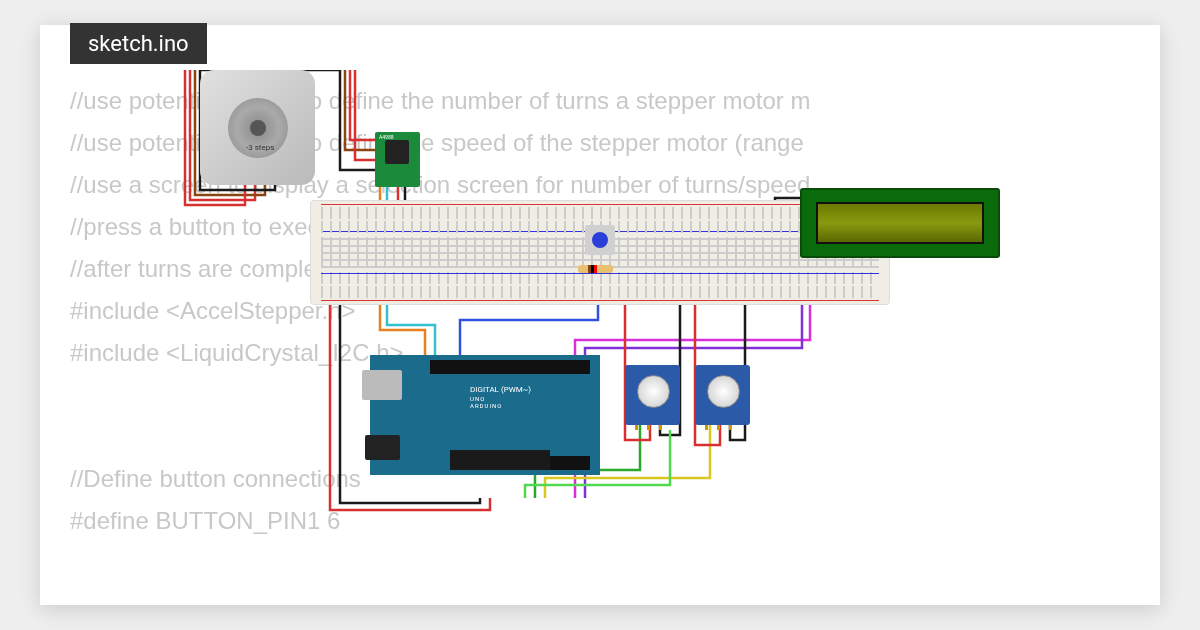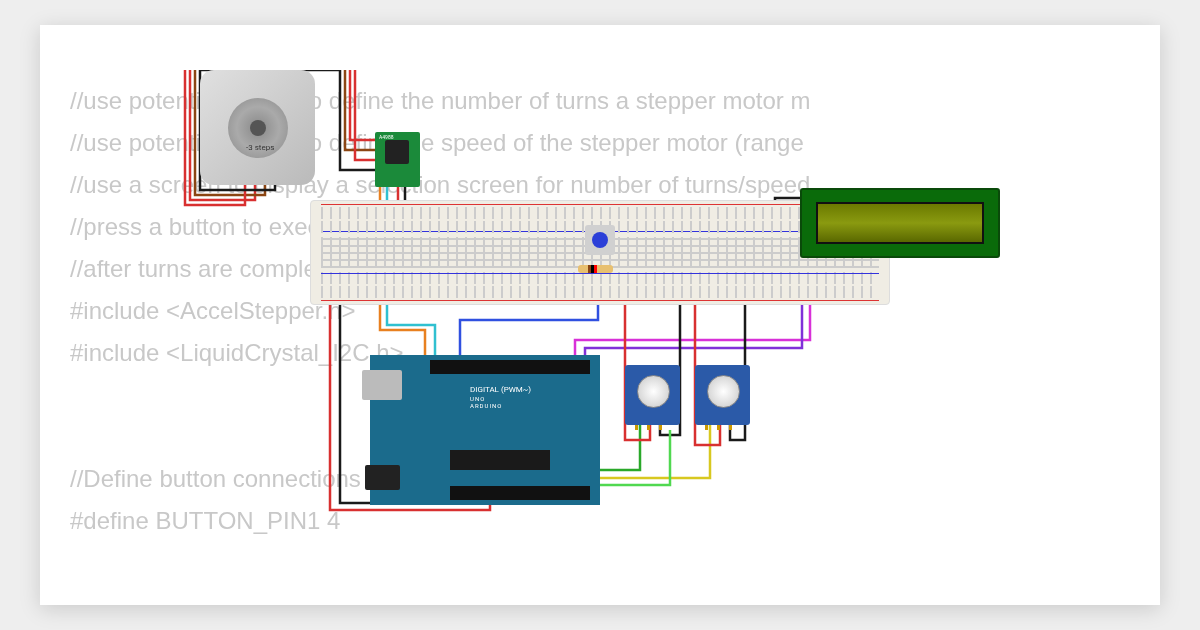--- a/index.html
+++ b/index.html
@@ -187,21 +187,21 @@
     left:14px; top:12px; right:14px; bottom:12px;
     background: linear-gradient(180deg,#6b7a00 0%, #8a9a10 50%, #5a6800 100%);
     border: 2px solid #111;
   }
   
   .arduino {
     position: absolute;
     left: 190px;
     top: 285px;
     width: 230px;
-    height: 150px;
+    height: 120px;
     background: #1b6b8c;
     border-radius: 0;
   }
   .ard-usb {
     position:absolute;
     left:-8px; top:15px;
     width:40px; height:30px;
     background:#bbb; border-radius:2px;
   }
   .ard-power {
@@ -259,32 +259,35 @@
     position:absolute;
     bottom:-5px; left:10px; right:10px; height:5px;
     background: repeating-linear-gradient(90deg,#c90 0 3px,transparent 3px 12px);
   }
 </style>
 </head>
 <body>
 
 <div class="card">
 
+  <div class="filename-tab">
+    <span>sketch.ino</span>
+  </div>
 
   <div class="code-bg"><span>//use potentiometer 1 to define the number of turns a stepper motor m</span>
 <span>//use potentiometer 2 to define the speed of the stepper motor (range</span>
 <span>//use a screen to display a selection screen for number of turns/speed</span>
 <span>//press a button to execute the selected number of turns, once executed th</span>
 <span>//after turns are completed the screen should be returned to turn/speed sele</span>
 <span>#include &lt;AccelStepper.h&gt;</span>
 <span>#include &lt;LiquidCrystal_I2C.h&gt;</span>
 <span></span>
 <span></span>
 <span>//Define button connections</span>
-<span>#define BUTTON_PIN1 4</span></div>
+<span>#define BUTTON_PIN1 6</span></div>
 
   <div class="circuit">
 
     <svg class="wires" width="820" height="450">
 
       <path d="M 75 115 L 75 130 L 10 130 L 10 -10 L 170 -10 L 170 70 L 195 70" stroke="#d83030" stroke-width="2.5" fill="none"></path>
       <path d="M 85 115 L 85 125 L 15 125 L 15 -5 L 165 -5 L 165 80 L 195 80" stroke="#8b4513" stroke-width="2.5" fill="none"></path>
       <path d="M 65 115 L 65 135 L 5 135 L 5 -15 L 175 -15 L 175 90 L 195 90" stroke="#d83030" stroke-width="2.5" fill="none"></path>
       <path d="M 95 115 L 95 120 L 20 120 L 20 0 L 160 0 L 160 100 L 195 100" stroke="#1a1a1a" stroke-width="2.5" fill="none"></path>
 

